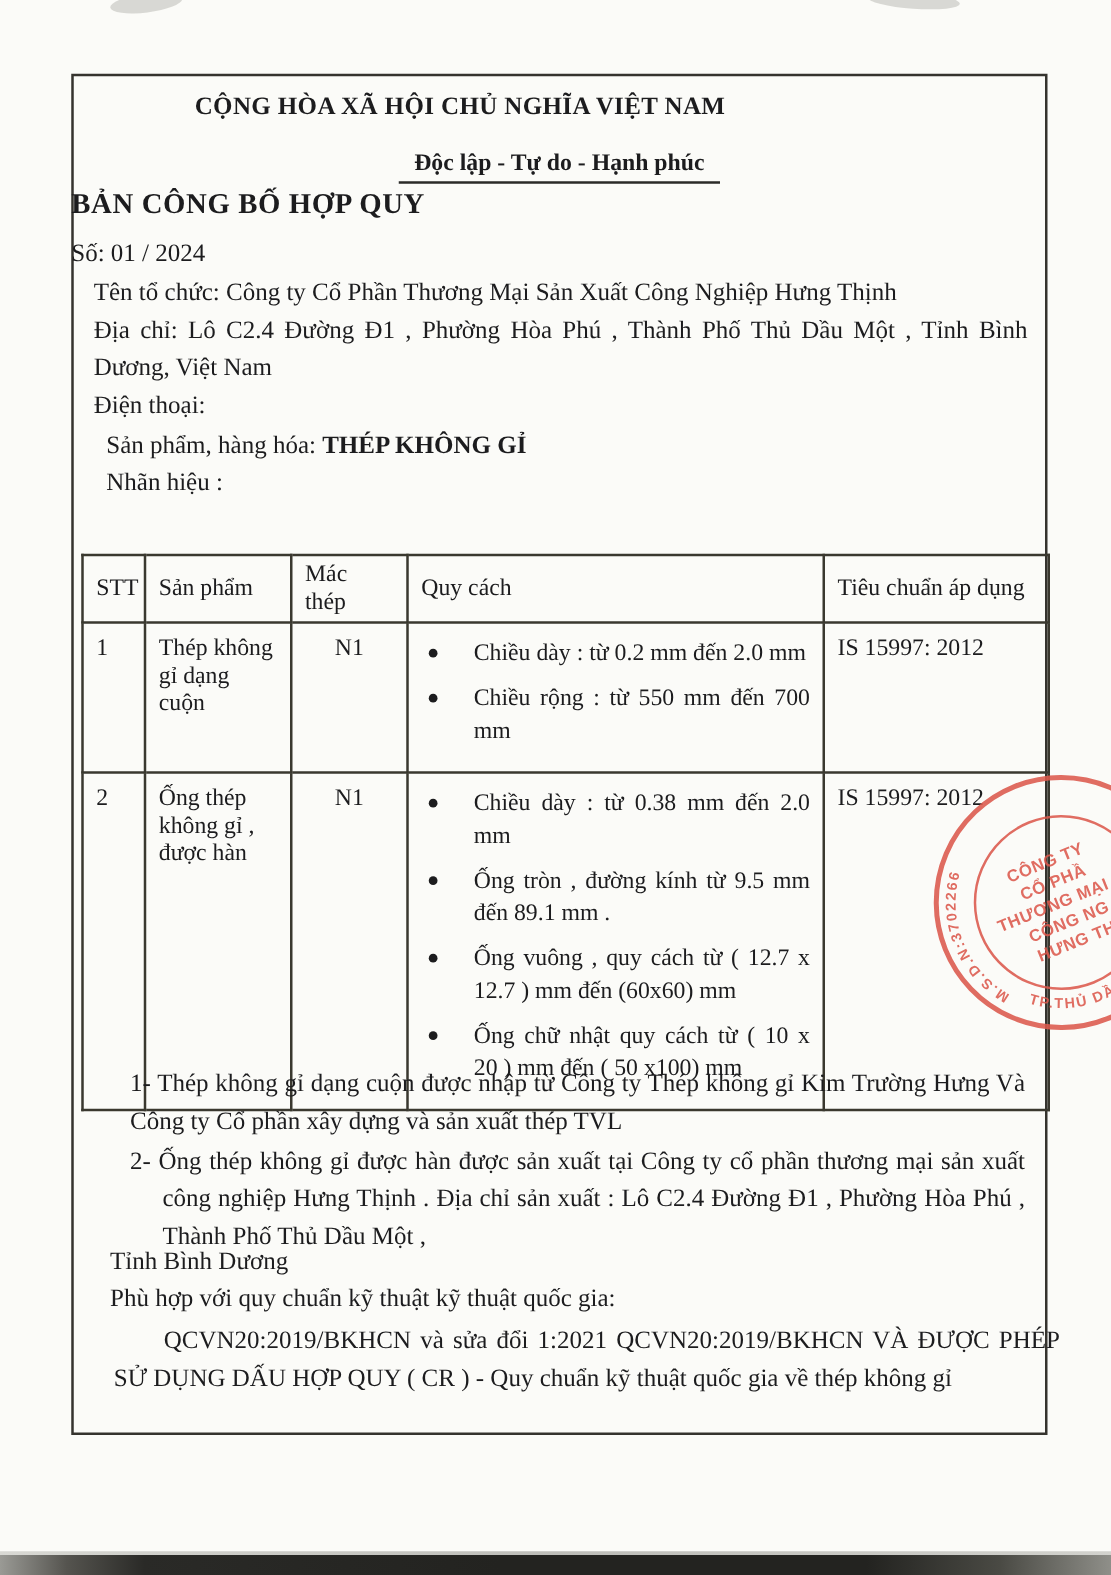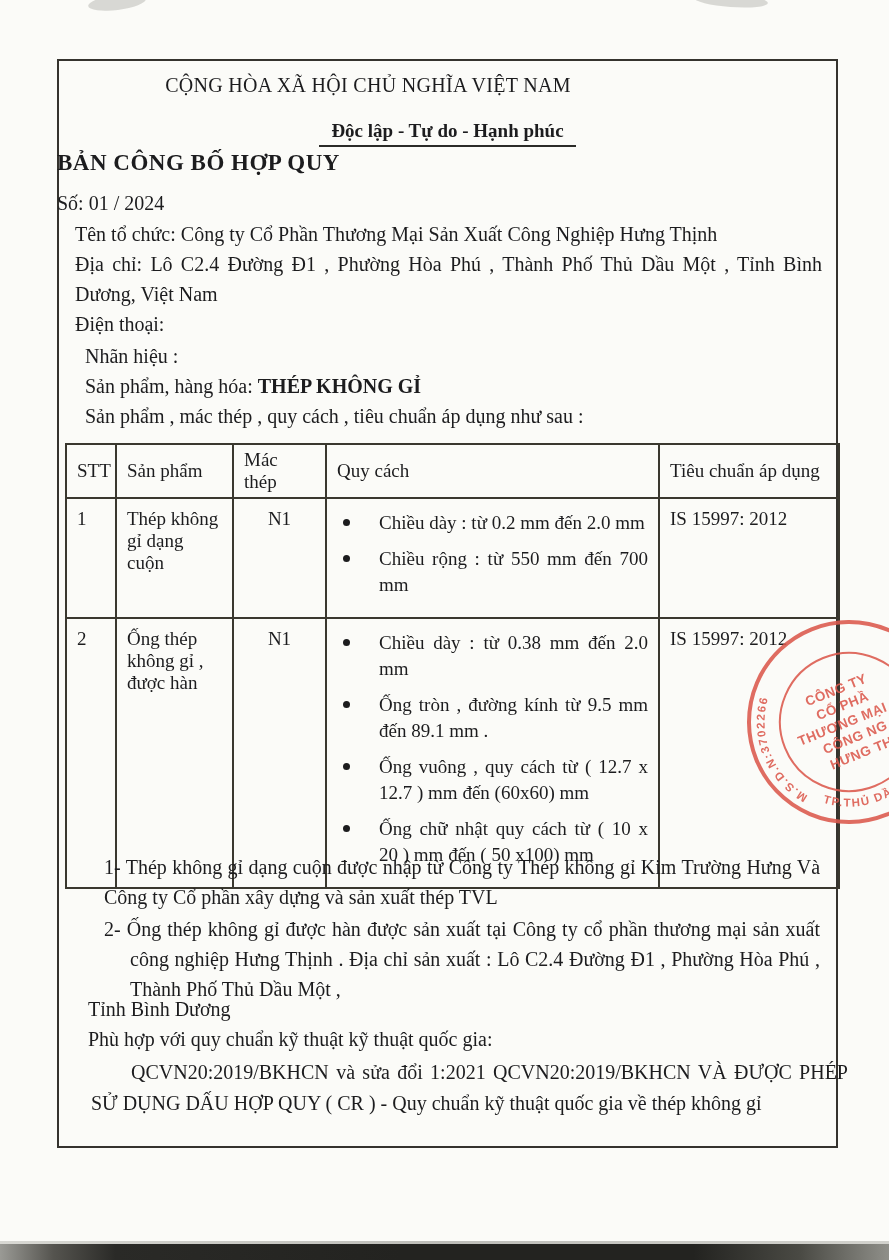--- a/index.html
+++ b/index.html
@@ -17,21 +17,21 @@
     position:absolute; left:0; bottom:0; width:889px; height:16px;
     background:linear-gradient(to right,#9a9a95 0,#55544f 6%,#2a2a27 13%,#232320 45%,#232320 78%,#4a4a44 90%,#8f8f89 100%);
   }
   .scan-bottom::before {
     content:""; position:absolute; left:0; top:-3px; width:100%; height:3px;
     background:linear-gradient(to right,#d8d8d3,#bdbdb8 50%,#d2d2cd);
   }
   
   .frame { position:absolute; left:57px; top:59px; width:781px; height:1089px; border:2px solid #35332e; }
   
-  .national-title { position:absolute; left:57px; top:74px; width:622px; text-align:center; font-weight:normal; font-size:20px; letter-spacing:.3px; }
+  .national-title { position:absolute; left:57px; top:74px; width:622px; text-align:center; font-weight:bold; font-size:20px; letter-spacing:.3px; }
   .motto-wrap { position:absolute; left:57px; top:120px; width:781px; text-align:center; }
   .motto { display:inline-block; font-weight:bold; font-size:19px; border-bottom:2px solid #2b2b28; padding:0 12px 3px; }
   .doc-title { position:absolute; left:57px; top:150px; width:849px; text-align:left; font-weight:bold; font-size:23px; letter-spacing:.5px; }
   .doc-number { position:absolute; left:57px; top:192px; width:781px; text-align:left; font-size:20px; }
   
   .info-1 { position:absolute; left:75px; top:219px; width:747px; font-size:20px; line-height:30px; }
   .info-1 p { text-align:justify; }
   .info-2 { position:absolute; left:85px; top:341px; width:737px; font-size:20px; line-height:30px; }
   .info-2 b { font-weight:bold; }
   
@@ -77,23 +77,22 @@
   <div class="doc-title">BẢN CÔNG BỐ HỢP QUY</div>
   <div class="doc-number">Số: 01 / 2024</div>
 
   <div class="info-1">
     <p>Tên tổ chức: Công ty Cổ Phần Thương Mại Sản Xuất Công Nghiệp Hưng Thịnh</p>
     <p>Địa chỉ: Lô C2.4 Đường Đ1 , Phường Hòa Phú , Thành Phố Thủ Dầu Một , Tỉnh Bình Dương, Việt Nam</p>
     <p>Điện thoại:</p>
   </div>
 
   <div class="info-2">
+    <p><span>Sản phẩm, hàng hóa: </span><b>THÉP KHÔNG GỈ</b></p>
     <p>Nhãn hiệu :</p>
-    <p><span>Sản phẩm, hàng hóa: </span><b>THÉP KHÔNG GỈ</b></p>
-    <p>Sản phẩm , mác thép , quy cách , tiêu chuẩn áp dụng như sau :</p>
   </div>
 
   <table class="spec-table">
     <colgroup>
       <col style="width:50px">
         <col style="width:117px">
         <col style="width:93px">
         <col style="width:333px">
         <col style="width:180px">
     </colgroup>

